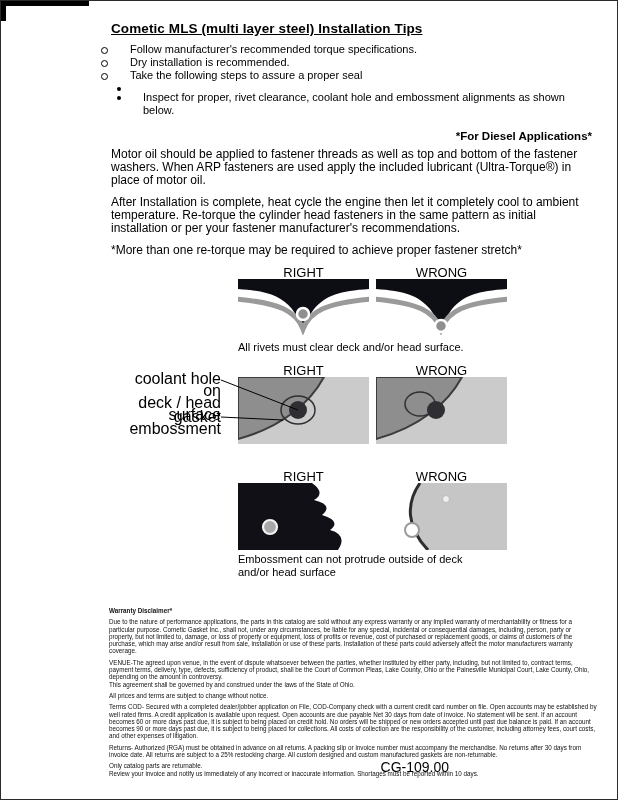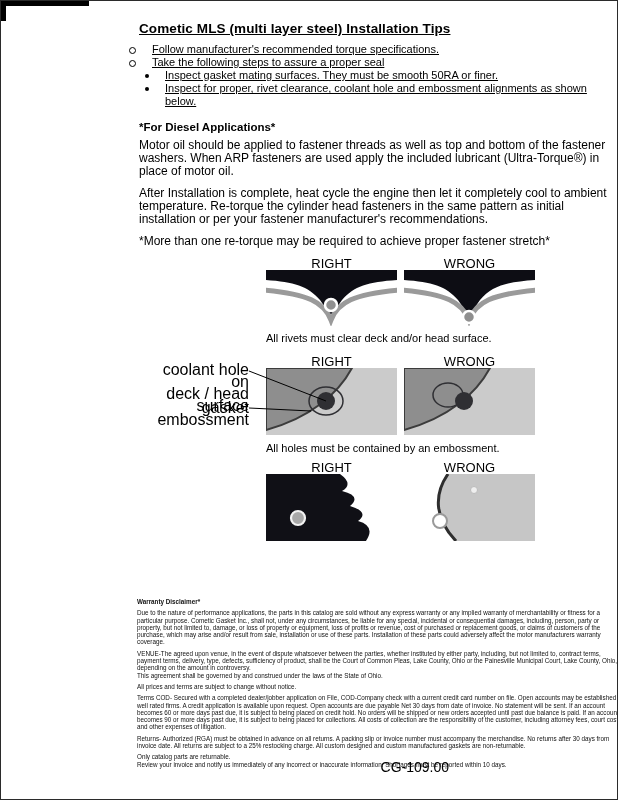--- a/index.html
+++ b/index.html
@@ -1,34 +1,34 @@
 <!DOCTYPE html>
 <html><head>
 <meta charset="utf-8">
 <style>
   html,body { margin:0; padding:0; background:#e8e8e8; }
   .page {
     position:relative; width:618px; height:800px; margin:0 auto;
     background:#fff; border:1px solid #2b2b2b; box-sizing:border-box;
-    font-family:"Liberation Sans", sans-serif; color:#000; overflow:hidden;padding-left:28px;
+    font-family:"Liberation Sans", sans-serif; color:#000; overflow:hidden;
   }
   .crop-h { position:absolute; top:0; left:0; width:88px; height:5px; background:#000; }
   .crop-v { position:absolute; top:0; left:0; width:5px; height:20px; background:#000; }
   .content { padding:20px 25px 0 100px; }
 
   .title { font-size:13.5px; font-weight:bold; text-decoration:underline; margin:0 0 7px 10px; letter-spacing:.1px; }
 
   .bullets { margin:0; padding:0; list-style:none; font-size:11px; }
-  .bullets li { display:flex; gap:16px; line-height:13px;text-decoration:underline; }
+  .bullets li { display:flex; gap:22px; line-height:13px; }
   .mk { flex:none; margin-top:4px; width:5px; height:5px; border-radius:50%; }
   .mk.open { border:1px solid #000; }
   .mk.fill { background:#000; width:4px; height:4px; margin-top:5px; }
   .bullets li.sub { margin-left:16px; }
 
-  .diesel-h { font-size:11.5px; font-weight:bold; margin:13px 0 6px 10px; }
+  .diesel-h { font-size:11.5px; font-weight:bold; margin:13px 0 6px 10px;text-align:right; }
   .para { font-size:12px; line-height:13px; margin:0 0 9px 10px; width:482px; }
   .note { margin-bottom:8px; }
 
   .diagrams { position:relative; height:322px; margin-top:3px; width:493px; }
   .dg-header { position:absolute; width:131px; text-align:center; font-size:13px; }
   .panel { position:absolute; width:131px; line-height:0; }
   .caption { position:absolute; font-size:11px; line-height:13px; }
   .ann-label { position:absolute; font-size:16px; line-height:12px; text-align:right; white-space:pre-line; }
   .ann-lines { position:absolute; left:118px; top:110px; }
 
@@ -48,25 +48,28 @@
   <div class="content">
     <h1 class="title">Cometic MLS (multi layer steel) Installation Tips</h1>
 
     <ul class="bullets">
       <li>
           <span class="mk open"></span>
           <span>Follow manufacturer's recommended torque specifications.</span>
         </li>
       <li>
           <span class="mk open"></span>
+          <span>Dry installation is recommended.</span>
+        </li>
+      <li>
+          <span class="mk open"></span>
           <span>Take the following steps to assure a proper seal</span>
         </li>
       <li class="sub">
           <span class="mk fill"></span>
-          <span>Inspect gasket mating surfaces.  They must be smooth 50RA or finer.</span>
         </li>
       <li class="sub">
           <span class="mk fill"></span>
           <span>Inspect for proper, rivet clearance, coolant hole and embossment alignments as shown below.</span>
         </li>
     </ul>
 
     <h2 class="diesel-h">*For Diesel Applications*</h2>
     <p class="para">Motor oil should be applied to fastener threads as well as top and bottom of the fastener washers. When ARP fasteners are used apply the included lubricant (Ultra-Torque®) in place of motor oil.</p>
     <p class="para">After Installation is complete, heat cycle the engine then let it completely cool to ambient temperature. Re-torque the cylinder head fasteners in the same pattern as initial installation or per your fastener manufacturer's recommendations.</p>
@@ -116,41 +119,41 @@
       </div>
 
       <div class="ann-label" style="left:28px; top:108px; width:92px;">coolant hole on
 deck / head surface</div>
       <div class="ann-label" style="left:20px; top:146px; width:100px;">gasket embossment</div>
       <svg class="ann-lines" width="90" height="55" viewBox="0 0 90 55">
         <line x1="2" y1="5" x2="79" y2="35" stroke="#000" stroke-width="1"></line>
         <line x1="2" y1="42" x2="64" y2="45" stroke="#000" stroke-width="1"></line>
       </svg>
 
-      <div class="caption" style="left:137px; top:186px;">All holes must be contained by an embossment.</div>
 
       <div class="dg-header" style="left:137px; top:204px;">RIGHT</div>
       <div class="dg-header" style="left:275px; top:204px;">WRONG</div>
 
       <div class="panel" style="left:137px; top:218px;">
         <svg width="131" height="67" viewBox="0 0 131 67">
           <rect width="131" height="67" fill="#ffffff"></rect>
           <path d="M0,0 H74 Q88,10 76,17 Q96,22 84,32 Q104,38 92,47 Q110,52 100,67 H0 Z" fill="#101016"></path>
           <circle cx="32" cy="44" r="7" fill="#a8a8a8" stroke="#f2f2f2" stroke-width="2.2"></circle>
         </svg>
       </div>
       <div class="panel" style="left:275px; top:218px;">
         <svg width="131" height="67" viewBox="0 0 131 67">
           <rect width="131" height="67" fill="#ffffff"></rect>
           <path d="M44,0 C30,20 30,44 52,67 L131,67 L131,0 Z" fill="#c6c6c6"></path>
           <path d="M44,0 C30,20 30,44 52,67" fill="none" stroke="#2e2e2e" stroke-width="3"></path>
           <circle cx="70" cy="16" r="3.5" fill="#efefef" stroke="#bbbbbb" stroke-width="1"></circle>
           <circle cx="36" cy="47" r="7" fill="#ffffff" stroke="#9a9a9a" stroke-width="2"></circle>
         </svg>
       </div>
+      <div class="caption" style="left:137px; top:288px; width:250px;">Embossment can not protrude outside of deck and/or head surface</div>
     </div>
 
     <div class="disc">
       <div class="disc-h">Warranty Disclaimer*</div>
       <p>Due to the nature of performance applications, the parts in this catalog are sold without any express warranty or any implied warranty of merchantability or fitness for a particular purpose.  Cometic Gasket Inc., shall not, under any circumstances, be liable for any special, incidental or consequential damages, including, person, party or property, but not limited to, damage, or loss of property or equipment, loss of profits or revenue, cost of purchased or replacement goods, or claims of customers of the purchase, which may arise and/or result from sale, installation or use of these parts.  Installation of these parts could adversely affect the motor manufacturers warranty coverage.</p>
       <p>VENUE-The agreed upon venue, in the event of dispute whatsoever between the parties, whether instituted by either party, including, but not limited to, contract terms, payment terms, delivery, type, defects, sufficiency of product, shall be the Court of Common Pleas, Lake County, Ohio or the Painesville Municipal Court, Lake County, Ohio, depending on the amount in controversy.
 This agreement shall be governed by and construed under the laws of the State of Ohio.</p>
       <p>All prices and terms are subject to change without notice.</p>
       <p>Terms COD- Secured with a completed dealer/jobber application on File, COD-Company check with a current credit card number on file.  Open accounts may be established by well rated firms.  A credit application is available upon request.  Open accounts are due payable Net 30 days from date of invoice.  No statement will be sent.  If an account becomes 60 or more days past due, it is subject to being placed on credit hold.  No orders will be shipped or new orders accepted until past due balance is paid.  If an account becomes 90 or more days past due, it is subject to being placed for collections.  All costs of collection are the responsibility of the customer, including attorney fees, court costs, and other expenses of litigation.</p>
       <p>Returns- Authorized (RGA) must be obtained in advance on all returns.  A packing slip or invoice number must accompany the merchandise.  No returns after 30 days from invoice date.  All returns are subject to a 25% restocking charge.  All custom designed and custom manufactured gaskets are non-returnable.</p>

